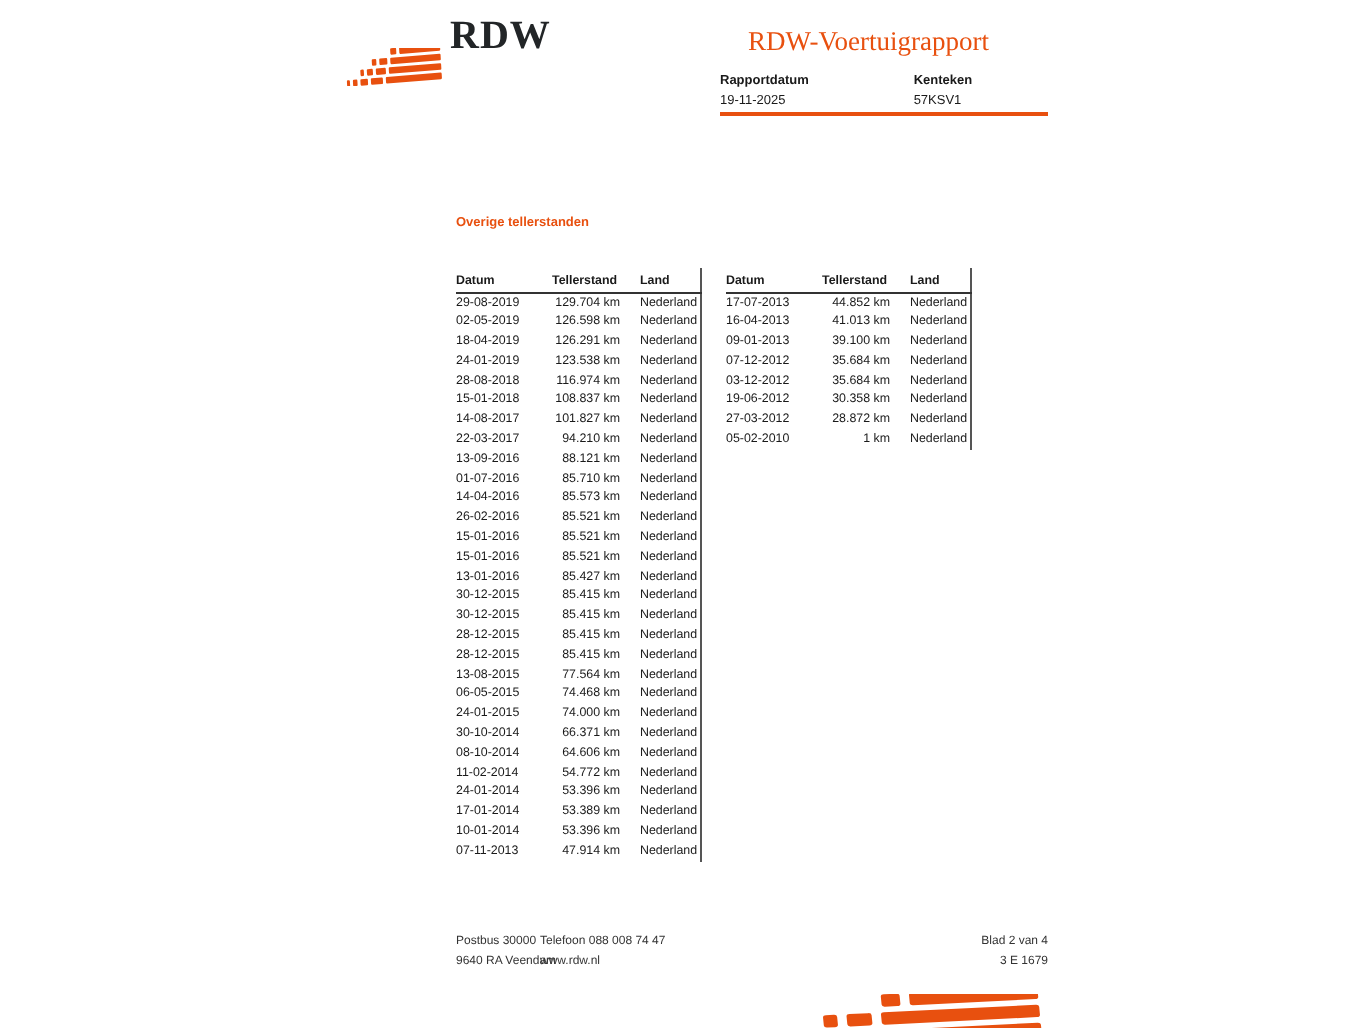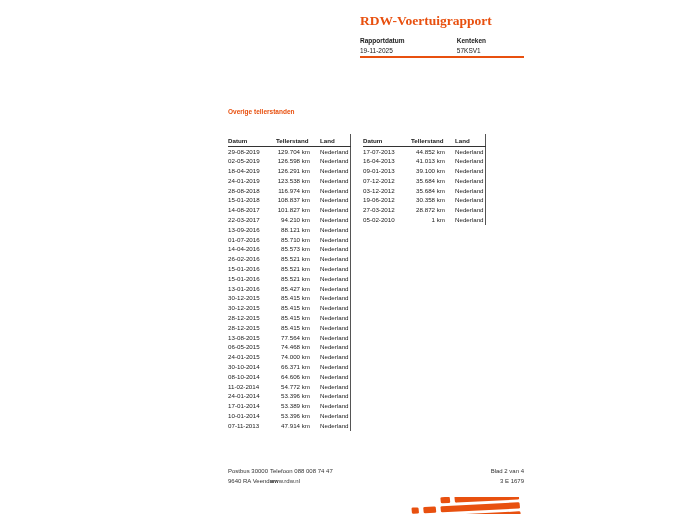--- a/index.html
+++ b/index.html
@@ -18,22 +18,22 @@
   .brand { position:absolute; left:172px; top:9px; width:115px; height:40px; }
   .brand-flag { position:absolute; left:0; top:15px; width:50px; height:19px; color:var(--accent); }
   .brand-text {
     position:absolute; left:53px; top:-2px;
     font-family:"Liberation Serif", serif; font-weight:bold;
     font-size:20px; color:#222527; letter-spacing:.5px;
   }
 
   
   .report-title {
-    position:absolute; left:360px; top:13px;
-    font-family:"Liberation Serif", serif; font-weight:bold;
+    position:absolute; left:374px; top:13px;
+    font-family:"Liberation Serif", serif; font-weight:normal;
     font-size:13.5px; color:var(--accent);
   }
   .meta { position:absolute; left:360px; top:37px; font-size:6.5px; }
   .meta-col { display:inline-block; vertical-align:top; }
   .meta-col.first { width:95px; }
   .meta-label { font-weight:bold; }
   .meta-value { margin-top:2.5px; }
   .rule { position:absolute; left:360px; top:56px; width:164px; height:1.5px; background:var(--accent); }
 
   
@@ -65,20 +65,41 @@
   .footer-page { left:430px; width:94px; text-align:right; }
 
   
   .bottom-flag { position:absolute; left:368px; top:497px; width:157px; height:36px; color:var(--accent); }
 </style>
 </head>
 <body>
 
 <div class="page">
 
+  <div class="brand">
+    <svg class="brand-flag" viewBox="0 0 200 64" preserveAspectRatio="none" aria-hidden="true">
+      <g fill="currentColor" transform="rotate(-4 100 56)">
+        <rect x="96" y="0" width="12" height="11" rx="2"></rect>
+          <rect x="114" y="0" width="82" height="11" rx="2"></rect>
+        <rect x="58" y="16" width="9" height="11" rx="2"></rect>
+          <rect x="73" y="16" width="16" height="11" rx="2"></rect>
+          <rect x="95" y="16" width="101" height="11" rx="2"></rect>
+        <rect x="34" y="32" width="7" height="11" rx="2"></rect>
+          <rect x="47" y="32" width="12" height="11" rx="2"></rect>
+          <rect x="65" y="32" width="20" height="11" rx="2"></rect>
+          <rect x="91" y="32" width="105" height="11" rx="2"></rect>
+        <rect x="6" y="48" width="6" height="11" rx="2"></rect>
+          <rect x="18" y="48" width="9" height="11" rx="2"></rect>
+          <rect x="33" y="48" width="15" height="11" rx="2"></rect>
+          <rect x="54" y="48" width="24" height="11" rx="2"></rect>
+          <rect x="84" y="48" width="112" height="11" rx="2"></rect>
+      </g>
+    </svg>
+    <div class="brand-text">RDW</div>
+  </div>
 
   <div class="report-title">RDW-Voertuigrapport</div>
 
   <div class="meta">
     <div class="meta-col first">
       <div class="meta-label">Rapportdatum</div>
       <div class="meta-value">19-11-2025</div>
     </div>
     <div class="meta-col">
       <div class="meta-label">Kenteken</div>

